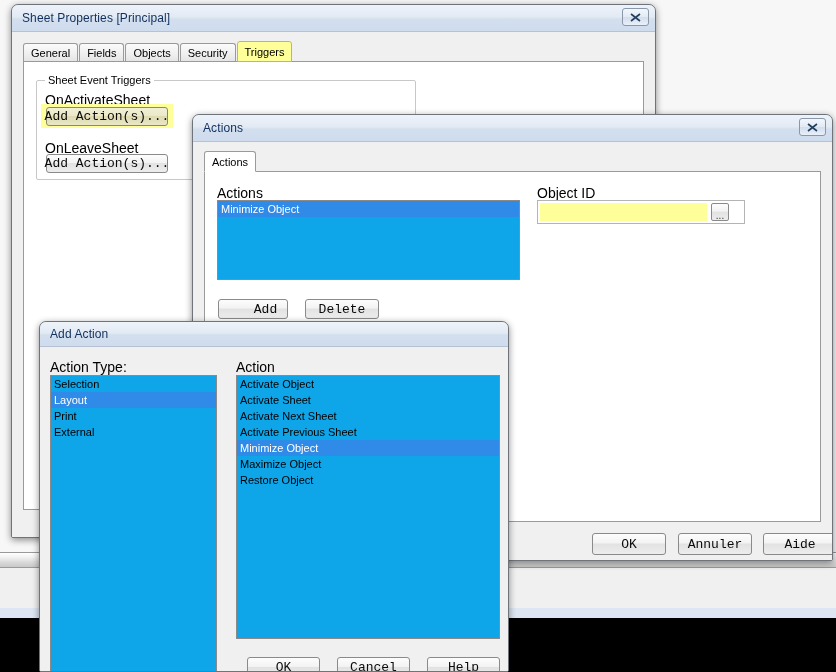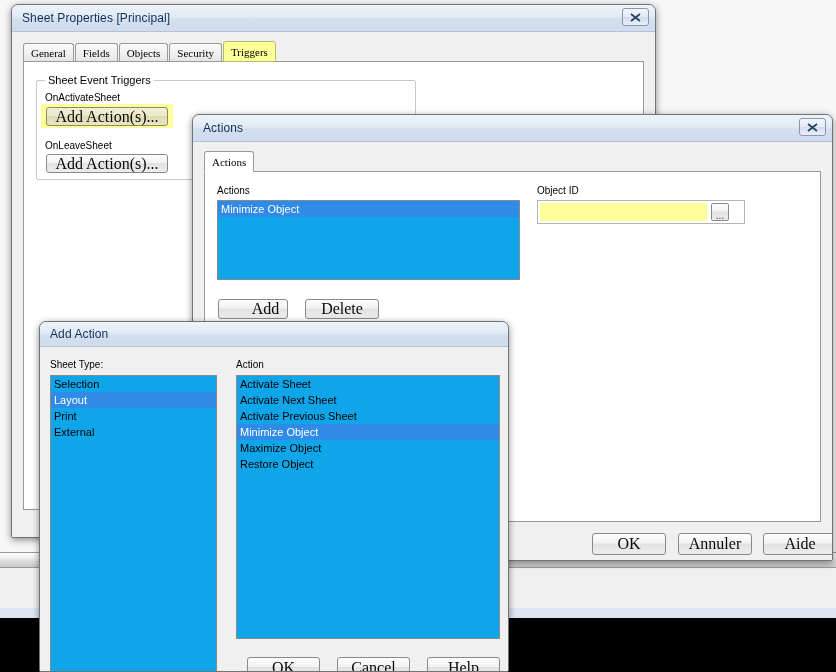--- a/index.html
+++ b/index.html
@@ -66,21 +66,20 @@
     padding: 0 7px;
     margin-right: 1px;
     line-height: 18px;
     font-size: 11px;
     background: linear-gradient(to bottom,#fbfbfb 0%,#eeeeee 60%,#e3e3e3 100%);
     border: 1px solid #9a9a9a;
     border-bottom: none;
     border-radius: 3px 3px 0 0;
     cursor: pointer;
     white-space: nowrap;
-    font-family: Liberation Serif, serif;
   }
   .tab.selected {
     height: 21px;
     line-height: 20px;
     background: #ffffff;
     border-bottom: 1px solid #ffffff;
     position: relative; z-index: 3;
   }
   .tab.hl {
     background: #ffff99;
@@ -107,26 +106,26 @@
     font-size: 11px;
     white-space: nowrap;
   }
 
   
   .btn {
     position: absolute;
     background: linear-gradient(to bottom,#fdfdfd 0%,#f3f3f3 45%,#e2e2e2 50%,#ededed 100%);
     border: 1px solid #8a8a8a;
     border-radius: 3px;
-    font-size: 16px;
+    font-size: 13px;
     color: #0a0a0a;
     display: flex; align-items: center; justify-content: center;
     cursor: pointer;
     white-space: nowrap;
-    font-family: Liberation Serif, serif;
+    font-family: Liberation Mono, monospace;
   }
   .btn.disabled { color: #a8a8a8; border-color: #bcbcbc; cursor: default; }
   .btn-hl-wrap {
     position: absolute;
     background: #ffff99;
   }
 
   
   .listbox {
     position: absolute;
@@ -138,21 +137,21 @@
     height: 16px;
     line-height: 16px;
     padding-left: 3px;
     font-size: 11px;
     white-space: nowrap;
     cursor: pointer;
   }
   .listitem.sel { background: #2f8ae8; color: #ffffff; }
 
   
-  .label { position: absolute; font-size: 10px; white-space: nowrap; }
+  .label { position: absolute; font-size: 14px; white-space: nowrap; }
   .field-wrap {
     position: absolute;
     background: #ffffff;
     border: 1px solid #b4b4b4;
     display: flex; align-items: center;
   }
   .field-yellow {
     height: 18px;
     background: #ffff99;
     border: none;
@@ -304,40 +303,43 @@
       </div>
     </div>
   </div>
 
   <div class="window" style="left:39px; top:321px; width:470px; height:351px;">
     <div class="titlebar" style="height:25px;">
       <span class="title-text">Add Action</span>
     </div>
     <div class="winbody" style="height:calc(100% - 25px);">
 
-      <div class="label" style="left:10px; top:12px;">Sheet Type:</div>
+      <div class="label" style="left:10px; top:12px;">Action Type:</div>
       <div class="label" style="left:196px; top:12px;">Action</div>
 
       <div class="listbox" style="left:10px; top:28px; width:167px; height:336px;">
         <div class="listitem">
           <span>Selection</span>
         </div>
         <div class="listitem sel">
           <span>Layout</span>
         </div>
         <div class="listitem">
           <span>Print</span>
         </div>
         <div class="listitem">
           <span>External</span>
         </div>
       </div>
 
       <div class="listbox" style="left:196px; top:28px; width:264px; height:264px;">
         <div class="listitem">
+          <span>Activate Object</span>
+        </div>
+        <div class="listitem">
           <span>Activate Sheet</span>
         </div>
         <div class="listitem">
           <span>Activate Next Sheet</span>
         </div>
         <div class="listitem">
           <span>Activate Previous Sheet</span>
         </div>
         <div class="listitem sel">
           <span>Minimize Object</span>

